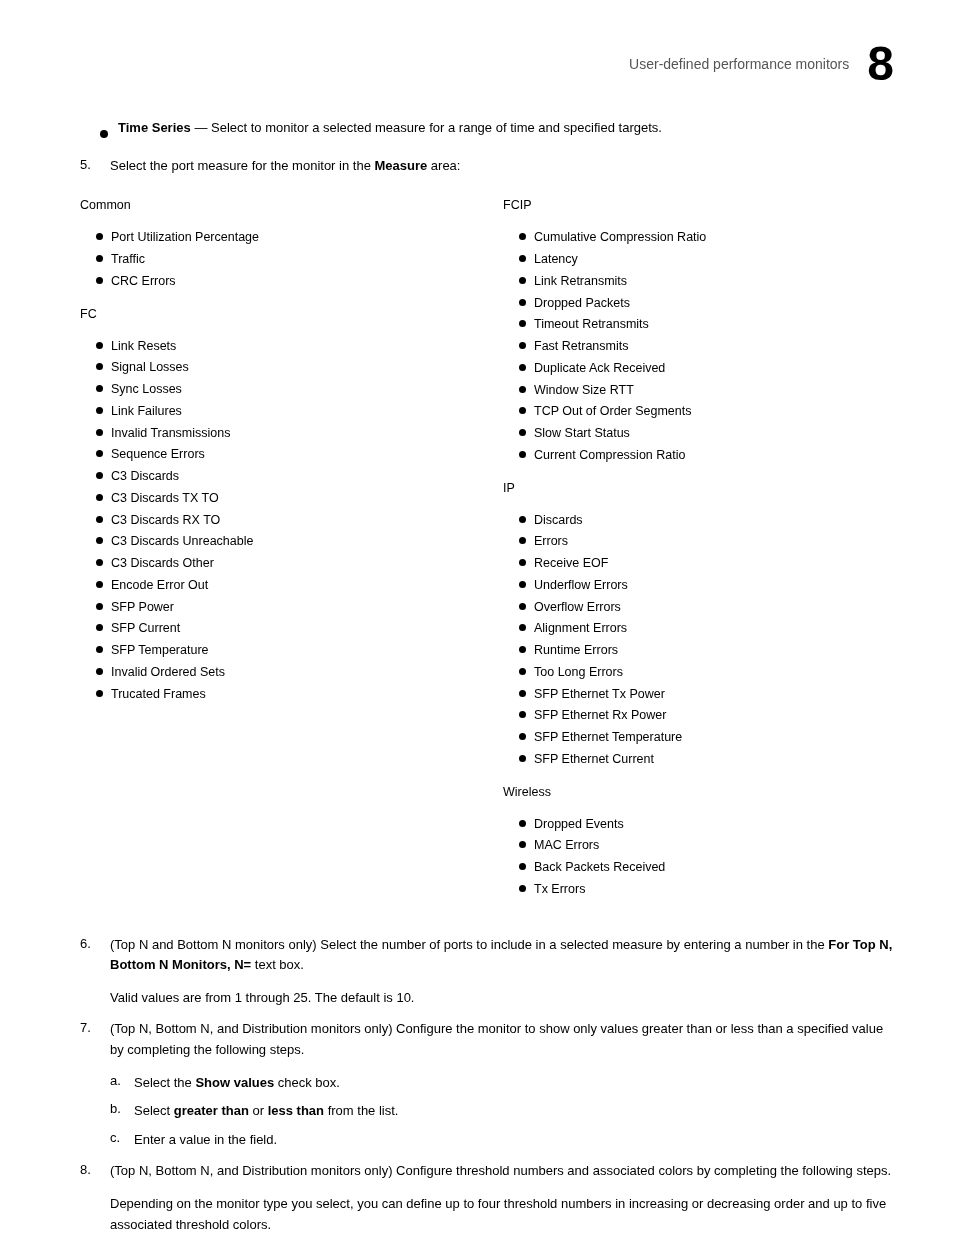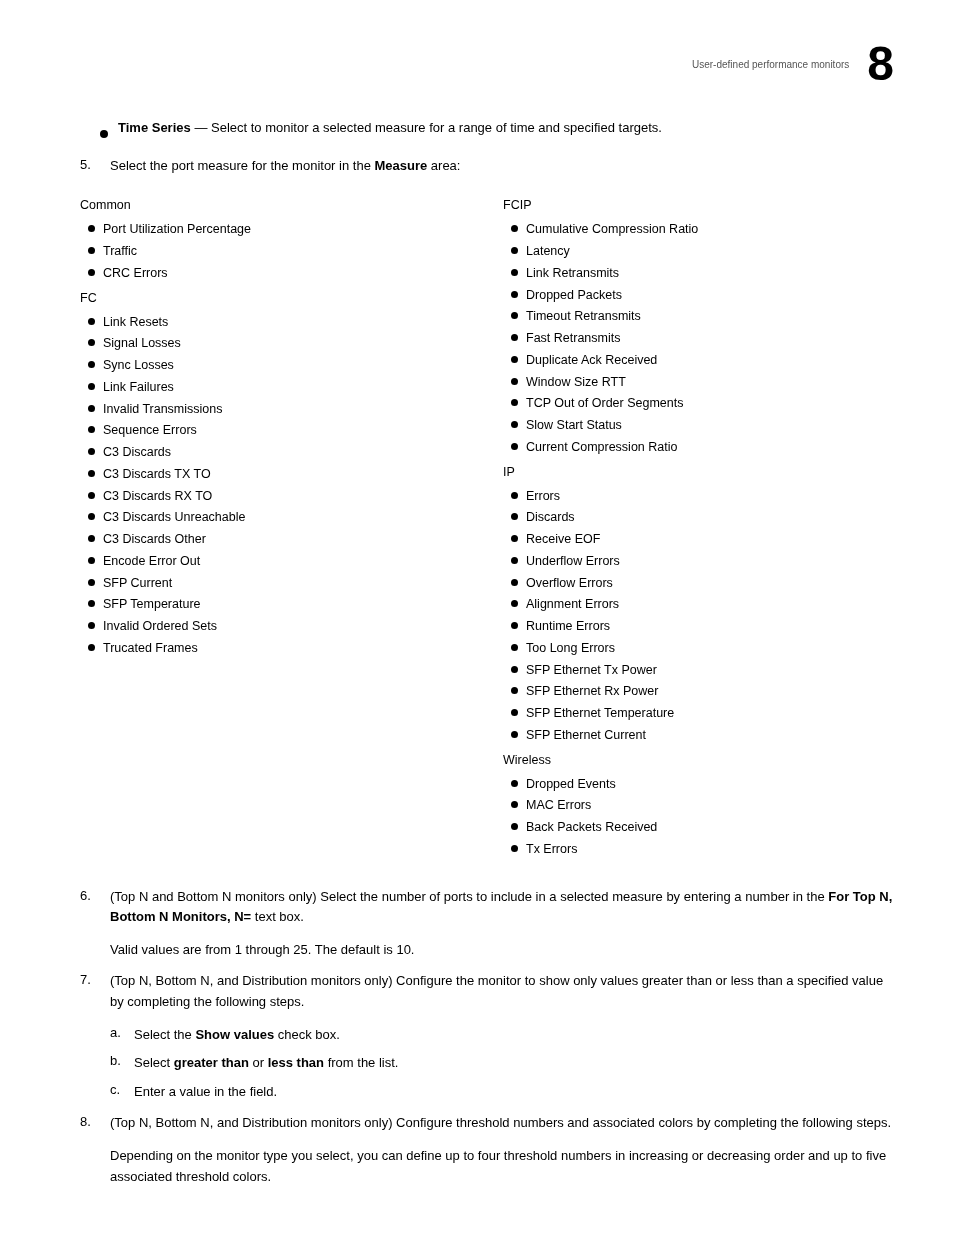--- a/index.html
+++ b/index.html
@@ -13,21 +13,21 @@
       padding: 40px 60px 40px 80px;
     }
     .page-header {
       display: flex;
       justify-content: flex-end;
       align-items: center;
       margin-bottom: 30px;
       border-bottom: none;
     }
     .page-header-text {
-      font-size: 10px;
+      font-size: 14px;
       color: #555;
       margin-right: 18px;
     }
     .page-number {
       font-size: 48px;
       font-weight: bold;
       color: #000;
       line-height: 1;
     }
     .bullet-item {
@@ -70,21 +70,21 @@
       gap: 32px;
       margin-top: 16px;
       margin-bottom: 8px;
     }
     .measure-col {
       flex: 1;
     }
     .measure-list {
       list-style: none;
       padding: 0;
-      margin: 8px;
+      margin: 16px;
     }
     .measure-list li {
       display: flex;
       align-items: flex-start;
       margin-bottom: 3px;
       font-size: 12.5px;
       line-height: 1.5;
     }
     .measure-list li .dot {
       width: 7px;
@@ -209,20 +209,24 @@
       <li>
           <span class="dot"></span>
           <span>C3 Discards Other</span>
         </li>
       <li>
           <span class="dot"></span>
           <span>Encode Error Out</span>
         </li>
       <li>
           <span class="dot"></span>
+          <span>SFP Power</span>
+        </li>
+      <li>
+          <span class="dot"></span>
           <span>SFP Current</span>
         </li>
       <li>
           <span class="dot"></span>
           <span>SFP Temperature</span>
         </li>
       <li>
           <span class="dot"></span>
           <span>Invalid Ordered Sets</span>
         </li>
@@ -278,25 +282,25 @@
         </li>
       <li>
           <span class="dot"></span>
           <span>Current Compression Ratio</span>
         </li>
     </ul>
     <div class="section-label">IP</div>
     <ul class="measure-list">
       <li>
           <span class="dot"></span>
+          <span>Discards</span>
+        </li>
+      <li>
+          <span class="dot"></span>
           <span>Errors</span>
-        </li>
-      <li>
-          <span class="dot"></span>
-          <span>Discards</span>
         </li>
       <li>
           <span class="dot"></span>
           <span>Receive EOF</span>
         </li>
       <li>
           <span class="dot"></span>
           <span>Underflow Errors</span>
         </li>
       <li>

